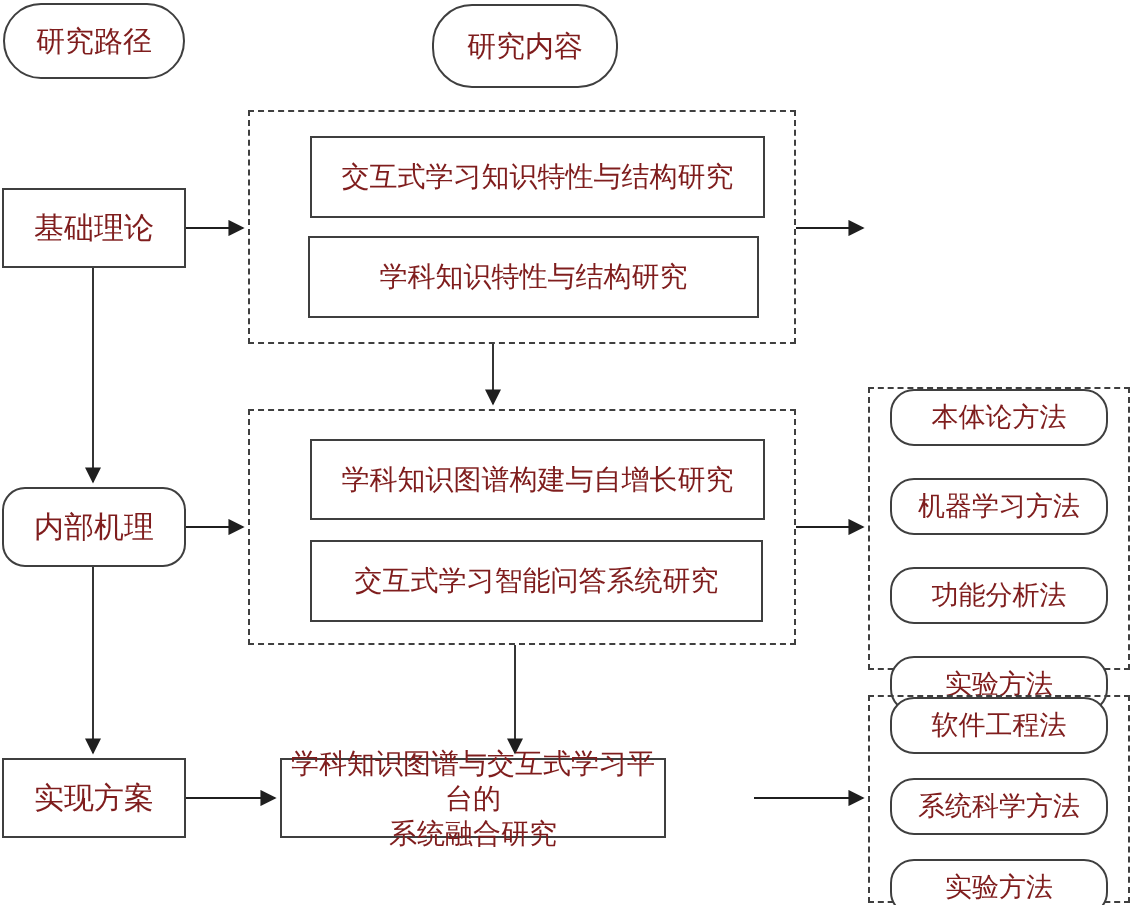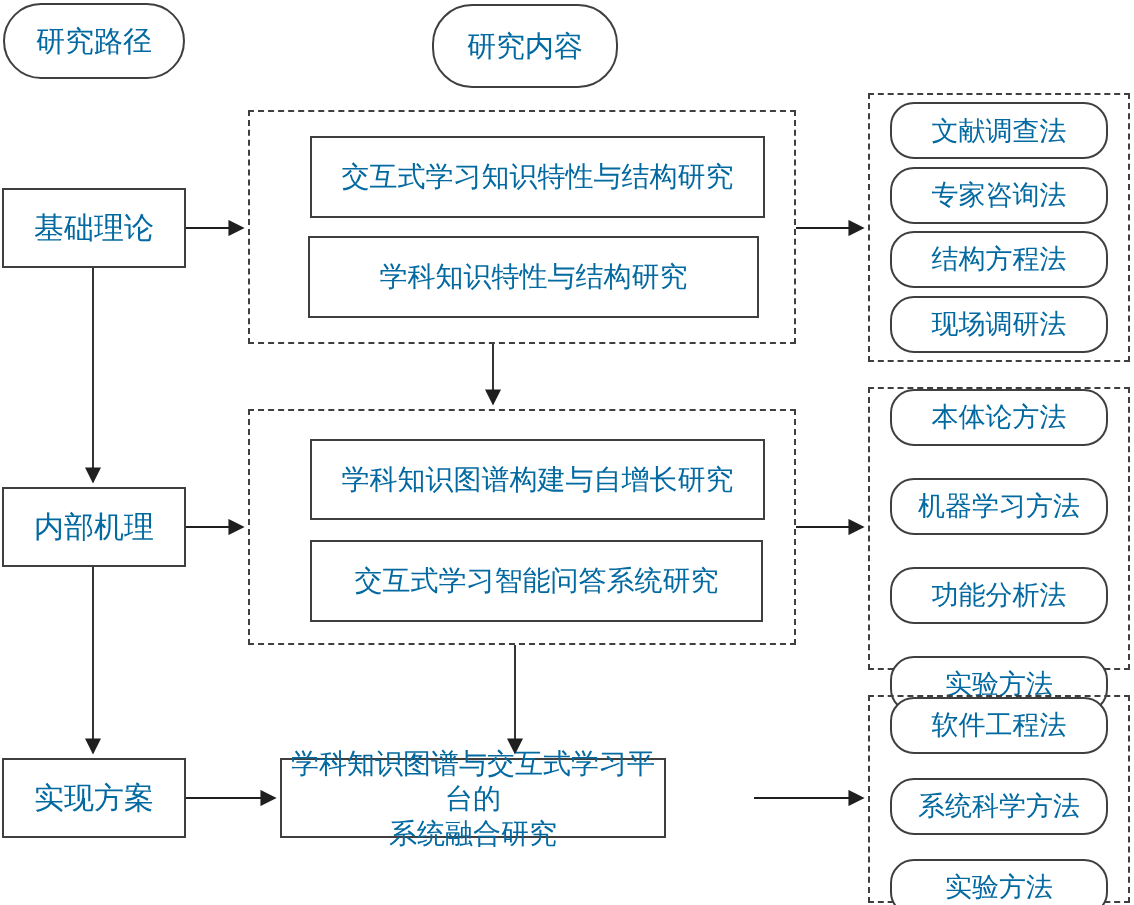--- a/index.html
+++ b/index.html
@@ -2,21 +2,21 @@
 <html><head>
 <meta charset="utf-8">
 <style>
   html, body { margin: 0; padding: 0; background: #ffffff; }
   .canvas {
     position: relative;
     width: 1134px;
     height: 905px;
     background: #ffffff;
     font-family: "Liberation Sans", sans-serif;
-    color: #0369a1;
+    color: #7f1d1d;
     overflow: hidden;
   }
   .box {
     position: absolute;
     box-sizing: border-box;
     display: flex;
     align-items: center;
     justify-content: center;
     text-align: center;
     background: #ffffff;
@@ -75,42 +75,36 @@
     <line x1="93" y1="567" x2="93" y2="753" marker-end="url(#arrow)"></line>
     <line x1="515" y1="645" x2="515" y2="753" marker-end="url(#arrow)"></line>
     <line x1="186" y1="798" x2="275" y2="798" marker-end="url(#arrow)"></line>
     <line x1="754" y1="798" x2="863" y2="798" marker-end="url(#arrow)"></line>
   </svg>
 
   <div class="box stadium" style="left:3px; top:3px; width:182px; height:76px;">研究路径</div>
   <div class="box stadium" style="left:432px; top:4px; width:186px; height:84px;">研究内容</div>
 
   <div class="box stage" style="left:2px; top:188px; width:184px; height:80px;">基础理论</div>
-  <div class="box stage" style="left:2px; top:487px; width:184px; height:80px;">内部机理</div>
+  <div class="box stage" style="left:2px; top:487px; width:184px; height:80px;border-radius:23px;">内部机理</div>
   <div class="box stage" style="left:2px; top:758px; width:184px; height:80px;">实现方案</div>
 
   <div class="dashedgroup" style="left:248px; top:110px; width:548px; height:234px;">
     <div class="box inner" style="left:32px; top:24px; width:455px; height:82px;">交互式学习知识特性与结构研究</div>
     <div class="box inner" style="left:30px; top:124px; width:451px; height:82px;">学科知识特性与结构研究</div>
   </div>
 
   <div class="dashedgroup" style="left:248px; top:409px; width:548px; height:236px;">
     <div class="box inner" style="left:32px; top:129px; width:453px; height:82px;">交互式学习智能问答系统研究</div>
     <div class="box inner" style="left:32px; top:28px; width:455px; height:81px;">学科知识图谱构建与自增长研究</div>
   </div>
 
   <div class="box fusion" style="left:280px; top:758px; width:386px; height:80px;">学科知识图谱与交互式学习平台的
 系统融合研究</div>
 
-  <div class="dashedgroup methodgroup" style="left:868px; top:93px; width:262px; height:269px;">
-    <div class="box pill">文献调查法</div>
-    <div class="box pill">专家咨询法</div>
-    <div class="box pill">结构方程法</div>
-    <div class="box pill">现场调研法</div>
-  </div>
 
   <div class="dashedgroup methodgroup" style="left:868px; top:387px; width:262px; height:283px;gap:32px;">
     <div class="box pill">本体论方法</div>
     <div class="box pill">机器学习方法</div>
     <div class="box pill">功能分析法</div>
     <div class="box pill">实验方法</div>
   </div>
 
   <div class="dashedgroup methodgroup" style="left:868px; top:695px; width:262px; height:208px;gap:24px;">
     <div class="box pill">软件工程法</div>

